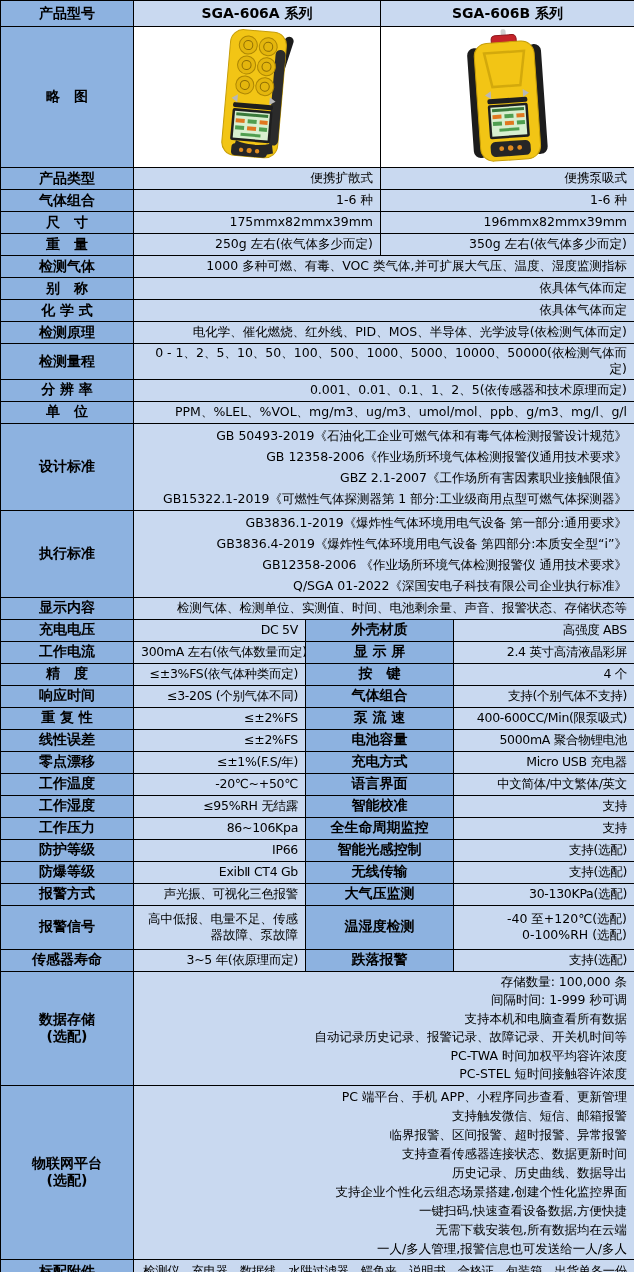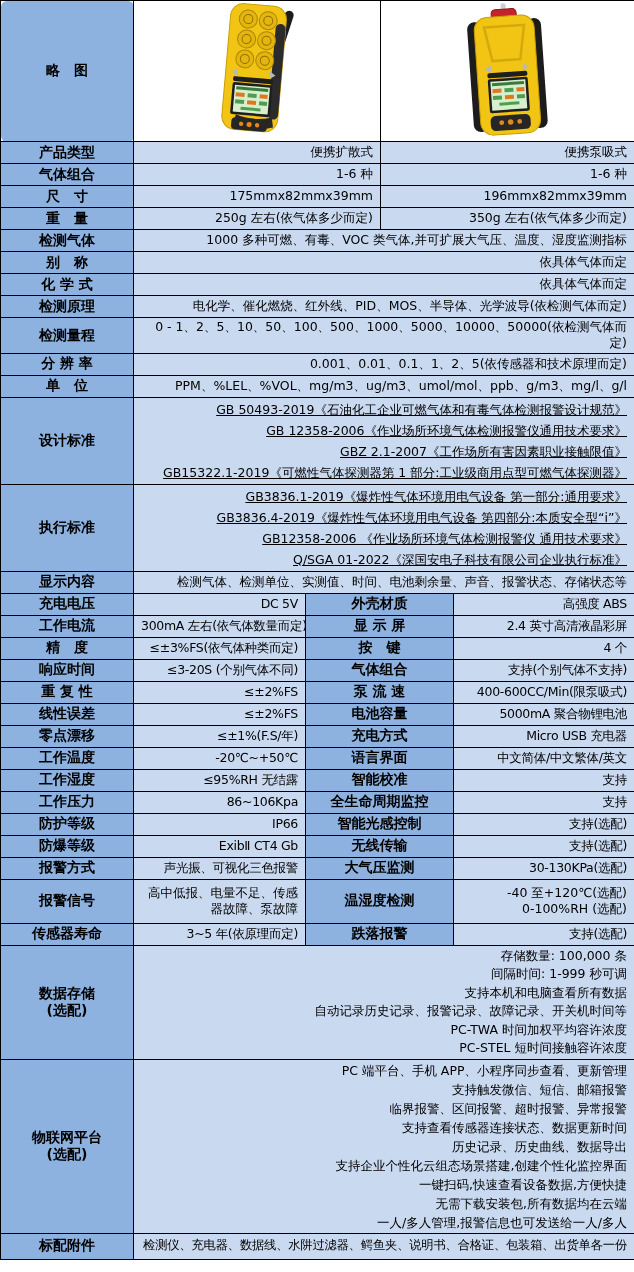--- a/index.html
+++ b/index.html
@@ -5,43 +5,48 @@
   html,body{margin:0;padding:0;background:#fff;}
   body{width:634px;font-family:"DejaVu Sans","Liberation Sans",sans-serif;color:#000;}
   table{border-collapse:collapse;width:634px;table-layout:fixed;}
   td{border:1.5px solid #000;overflow:hidden;box-sizing:border-box;vertical-align:middle;}
   .lbl{background:#8DB2E0;font-weight:bold;text-align:center;font-size:14px;padding:1px 2px;line-height:1.25;}
   .val{background:#C9D9F0;font-size:12.5px;padding:1px 7px;line-height:1.3;text-align:right;}
   .center{text-align:right;margin-left:10px;}
   .hdr{font-weight:bold;text-align:center;font-size:14px;}
   .imgcell{background:#ffffff;text-align:center;vertical-align:middle;}
   .pre{white-space:pre-line;}
-  .lines div{line-height:21px;white-space:nowrap;text-decoration:underline;}
+  .lines div{line-height:21px;white-space:nowrap;}
   .lines-sm div{line-height:18.5px;white-space:nowrap;margin-left:31px;}
   .lines-iot div{line-height:19px;white-space:nowrap;}
   tr.r-hdr td{height:26px;}
-  tr.r-img td{height:141px;border-radius:6px;}
+  tr.r-img td{height:141px;}
   tr.r-s td{height:22px;}
   tr.r-alarm td{height:44px;}
   .v-tight{letter-spacing:-0.3px;white-space:nowrap;margin-top:7px;}
   .acc{font-size:12.3px;letter-spacing:-0.2px;white-space:nowrap;}
 </style>
 </head>
 <body>
 
 <table>
   <colgroup>
     <col style="width:133px">
       <col style="width:172px">
       <col style="width:75px">
       <col style="width:73px">
       <col style="width:181px">
   </colgroup>
   <tbody>
 
+  <tr class="r-hdr">
+    <td class="lbl">产品型号</td>
+    <td class="val hdr" colspan="2">SGA-606A 系列</td>
+    <td class="val hdr" colspan="2">SGA-606B 系列</td>
+  </tr>
 
   <tr class="r-img">
     <td class="lbl">略　图</td>
     <td class="imgcell" colspan="2">
       <svg width="130" height="134" viewBox="0 0 130 134">
         <g transform="rotate(5 65 67)">
           <rect x="88" y="6" width="9" height="104" rx="4.5" fill="#1c1c1c" transform="rotate(13 92 10)"></rect>
           <rect x="34" y="3" width="56" height="126" rx="13" fill="#F2C515" stroke="#c79e08" stroke-width="1"></rect>
           <path d="M46 122 q16 10 40 2 l-2 -10 q-18 6 -36 0 z" fill="#262626"></path>
           <rect x="80" y="20" width="10" height="96" rx="5" fill="#2b2b2b"></rect>

